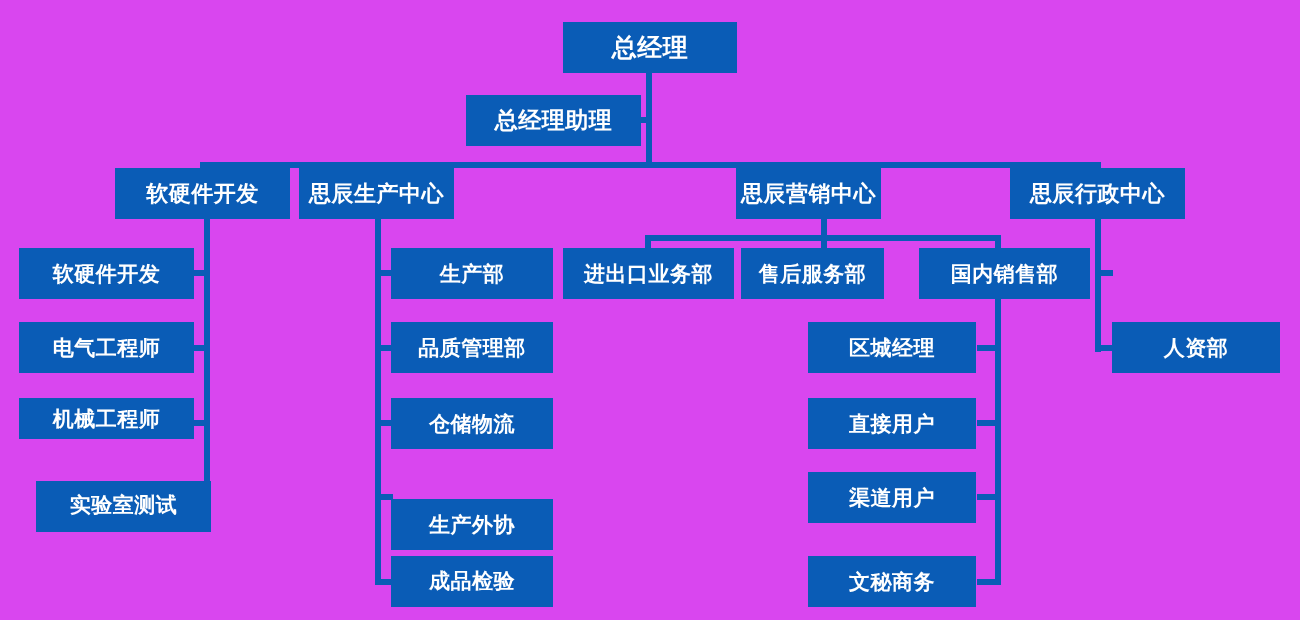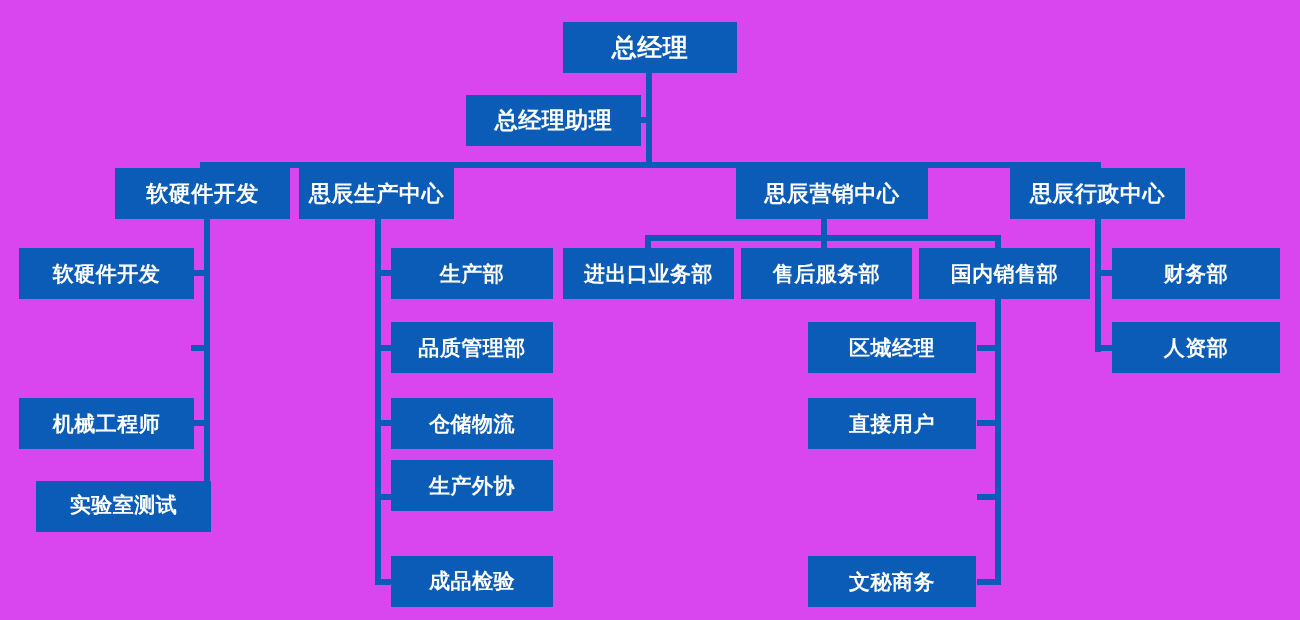--- a/index.html
+++ b/index.html
@@ -86,37 +86,38 @@
   <div class="conn" style="left: 1095px; top: 219px; width: 6px; height: 133px; background: rgb(10, 92, 182);"></div>
   <div class="conn" style="left: 1095px; top: 270px; width: 18px; height: 6px; background: rgb(10, 92, 182);"></div>
   <div class="conn" style="left: 1095px; top: 345px; width: 18px; height: 6px; background: rgb(10, 92, 182);"></div>
 
   <div class="node lvl1" style="left: 563px; top: 22px; width: 174px; height: 51px; background: rgb(10, 92, 182); color: rgb(255, 255, 255);">总经理</div>
 
   <div class="node lvl2" style="left: 466px; top: 95px; width: 175px; height: 51px; background: rgb(10, 92, 182); color: rgb(255, 255, 255);">总经理助理</div>
 
   <div class="node lvl3" style="left: 115px; top: 168px; width: 175px; height: 51px; background: rgb(10, 92, 182); color: rgb(255, 255, 255);">软硬件开发</div>
   <div class="node lvl3" style="left: 299px; top: 168px; width: 155px; height: 51px; background: rgb(10, 92, 182); color: rgb(255, 255, 255);">思辰生产中心</div>
-  <div class="node lvl3" style="left: 736px; top: 168px; width: 192px; height: 51px; background: rgb(10, 92, 182); color: rgb(255, 255, 255);">思辰营销中心</div>
+  <div class="node lvl3" style="left: 736px; top: 168px; width: 145px; height: 51px; background: rgb(10, 92, 182); color: rgb(255, 255, 255);">思辰营销中心</div>
   <div class="node lvl3" style="left: 1010px; top: 168px; width: 175px; height: 51px; background: rgb(10, 92, 182); color: rgb(255, 255, 255);">思辰行政中心</div>
 
   <div class="node leaf" style="left: 19px; top: 248px; width: 175px; height: 51px; background: rgb(10, 92, 182); color: rgb(255, 255, 255);">软硬件开发</div>
-  <div class="node leaf" style="left: 19px; top: 398px; width: 175px; height: 51px; background: rgb(10, 92, 182); color: rgb(255, 255, 255);">机械工程师</div>
+  <div class="node leaf" style="left: 19px; top: 322px; width: 175px; height: 51px; background: rgb(10, 92, 182); color: rgb(255, 255, 255);">电气工程师</div>
+  <div class="node leaf" style="left: 19px; top: 398px; width: 175px; height: 41px; background: rgb(10, 92, 182); color: rgb(255, 255, 255);">机械工程师</div>
   <div class="node leaf" style="left: 36px; top: 481px; width: 175px; height: 51px; background: rgb(10, 92, 182); color: rgb(255, 255, 255); font-family: Liberation Mono, monospace;">实验室测试</div>
 
   <div class="node leaf" style="left: 391px; top: 248px; width: 162px; height: 51px; background: rgb(10, 92, 182); color: rgb(255, 255, 255);">生产部</div>
   <div class="node leaf" style="left: 391px; top: 322px; width: 162px; height: 51px; background: rgb(10, 92, 182); color: rgb(255, 255, 255);">品质管理部</div>
   <div class="node leaf" style="left: 391px; top: 398px; width: 162px; height: 51px; background: rgb(10, 92, 182); color: rgb(255, 255, 255);">仓储物流</div>
-  <div class="node leaf" style="left: 391px; top: 460px; width: 162px; height: 51px; background: rgb(10, 92, 182); color: rgb(255, 255, 255);">生产外协</div>
+  <div class="node leaf" style="left: 391px; top: 499px; width: 162px; height: 51px; background: rgb(10, 92, 182); color: rgb(255, 255, 255);">生产外协</div>
   <div class="node leaf" style="left: 391px; top: 556px; width: 162px; height: 51px; background: rgb(10, 92, 182); color: rgb(255, 255, 255); font-family: Liberation Serif, serif;">成品检验</div>
 
   <div class="node leaf" style="left: 563px; top: 248px; width: 171px; height: 51px; background: rgb(10, 92, 182); color: rgb(255, 255, 255);">进出口业务部</div>
-  <div class="node leaf" style="left: 741px; top: 248px; width: 171px; height: 51px; background: rgb(10, 92, 182); color: rgb(255, 255, 255);">售后服务部</div>
+  <div class="node leaf" style="left: 741px; top: 248px; width: 143px; height: 51px; background: rgb(10, 92, 182); color: rgb(255, 255, 255);">售后服务部</div>
   <div class="node leaf" style="left: 919px; top: 248px; width: 171px; height: 51px; background: rgb(10, 92, 182); color: rgb(255, 255, 255);">国内销售部</div>
 
   <div class="node leaf" style="left: 808px; top: 322px; width: 168px; height: 51px; background: rgb(10, 92, 182); color: rgb(255, 255, 255);">区城经理</div>
   <div class="node leaf" style="left: 808px; top: 398px; width: 168px; height: 51px; background: rgb(10, 92, 182); color: rgb(255, 255, 255);">直接用户</div>
+  <div class="node leaf" style="left: 808px; top: 472px; width: 168px; height: 51px; background: rgb(10, 92, 182); color: rgb(255, 255, 255);">渠道用户</div>
   <div class="node leaf" style="left: 808px; top: 556px; width: 168px; height: 51px; background: rgb(10, 92, 182); color: rgb(255, 255, 255);">文秘商务</div>
 
-  <div class="node leaf" style="left: 1112px; top: 248px; width: 168px; height: 51px; background: rgb(10, 92, 182); color: rgb(255, 255, 255);">财务部</div>
   <div class="node leaf" style="left: 1112px; top: 322px; width: 168px; height: 51px; background: rgb(10, 92, 182); color: rgb(255, 255, 255);">人资部</div>
 
 </div>
 
 </body></html>

